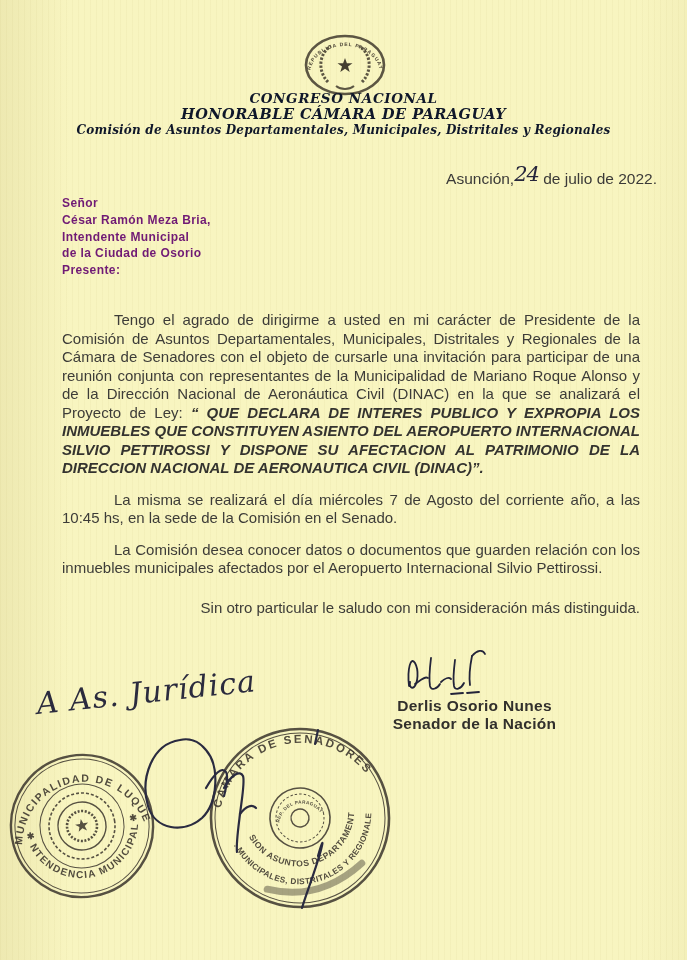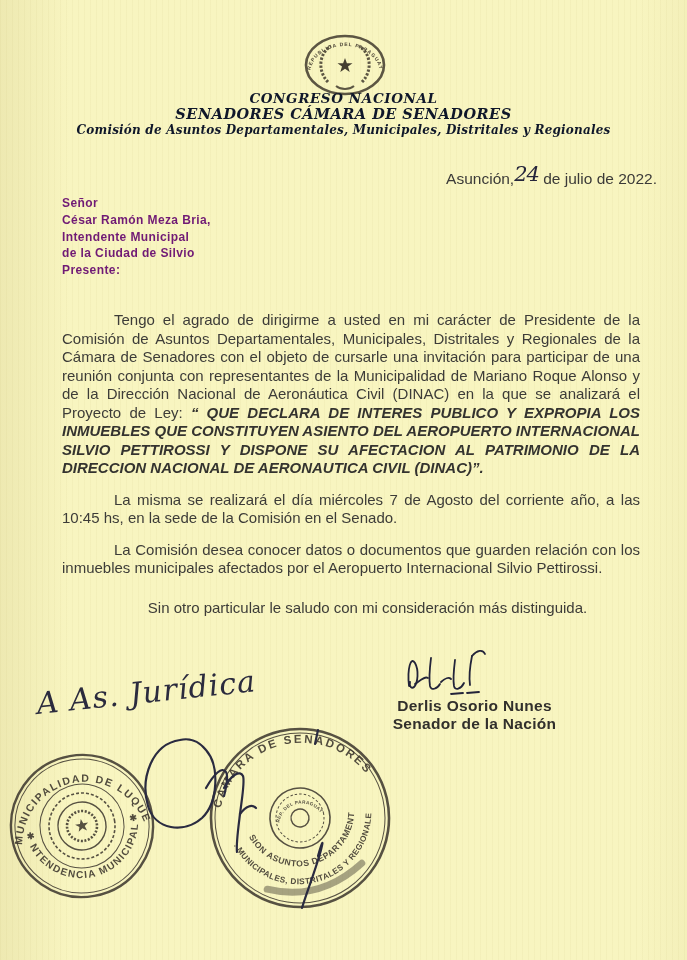--- a/index.html
+++ b/index.html
@@ -29,21 +29,21 @@
   .hand-day{font-family:"DejaVu Serif", serif;font-style:italic;font-size:21px;
             color:#26263c;position:relative;top:-3px;letter-spacing:-1px;}
   
   .addressee{left:62px;top:195px;font-weight:bold;font-size:12px;line-height:16.8px;
              letter-spacing:.4px;color:#701a75;}
   
   .body-block{left:62px;top:311px;width:578px;font-size:15px;line-height:18.5px;
               text-align:justify;color:#3d3c38;}
   .para{margin:0 0 13px 0;text-indent:52px;}
   .quote{font-weight:bold;font-style:italic;color:#34332f;}
-  .closing{margin-top:21px;text-indent:33px;text-align:center;}
+  .closing{margin-top:21px;text-indent:33px;text-align:right;}
   
   .sig-svg{left:403px;top:636px;width:115px;height:66px;}
   .sig-block{left:372px;top:697px;width:205px;text-align:center;font-weight:bold;
              font-size:15.5px;line-height:17.5px;color:#312f2c;letter-spacing:.3px;}
   
   .hand-note{left:36px;top:672px;width:270px;
              font-family:"DejaVu Serif", serif;font-style:italic;
              font-size:30px;color:#2b2b3e;transform:rotate(-6deg);
              letter-spacing:1px;white-space:nowrap;}
   
@@ -70,33 +70,33 @@
       </g>
       <text font-size="5" letter-spacing="1" fill="#4c4536" font-weight="bold">
         <textPath href="#seal-arc" startOffset="50%" text-anchor="middle">REPUBLICA DEL PARAGUAY</textPath>
       </text>
       <path d="M52,26 L53.9,31.3 L59.5,31.3 L55,34.6 L56.7,40 L52,36.7 L47.3,40 L49,34.6 L44.5,31.3 L50.1,31.3 Z" fill="#453f30"></path>
     </svg>
   </div>
 
   <div class="abs hdr">
     <div class="hdr-l1">CONGRESO NACIONAL</div>
-    <div class="hdr-l2">SENADORES CÁMARA DE SENADORES</div>
+    <div class="hdr-l2">HONORABLE CÁMARA DE PARAGUAY</div>
     <div class="hdr-l3">Comisión de Asuntos Departamentales, Municipales, Distritales y Regionales</div>
   </div>
 
   <div class="abs dateline">
     <span>Asunción,</span><span class="hand-day">24</span><span> de julio de 2022.</span>
   </div>
 
   <div class="abs addressee">
     <div>Señor</div>
     <div>César Ramón Meza Bria,</div>
     <div>Intendente Municipal</div>
-    <div>de la Ciudad de Silvio</div>
+    <div>de la Ciudad de Osorio</div>
     <div>Presente:</div>
   </div>
 
   <div class="abs body-block">
     <p class="para"><span>Tengo el agrado de dirigirme a usted en mi carácter de Presidente de la Comisión de Asuntos Departamentales, Municipales, Distritales y Regionales de la Cámara de Senadores con el objeto de cursarle una invitación para participar de una reunión conjunta con representantes de la Municipalidad de Mariano Roque Alonso y de la Dirección Nacional de Aeronáutica Civil (DINAC) en la que se analizará el Proyecto de Ley: </span><span class="quote">“ QUE DECLARA DE INTERES PUBLICO Y EXPROPIA LOS INMUEBLES QUE CONSTITUYEN ASIENTO DEL AEROPUERTO INTERNACIONAL SILVIO PETTIROSSI Y DISPONE SU AFECTACION AL PATRIMONIO DE LA DIRECCION NACIONAL DE AERONAUTICA CIVIL (DINAC)”.</span></p>
     <p class="para">La misma se realizará el día miércoles 7 de Agosto del corriente año, a las 10:45 hs, en la sede de la Comisión en el Senado.</p>
     <p class="para">La Comisión desea conocer datos o documentos que guarden relación con los inmuebles municipales afectados por el Aeropuerto Internacional Silvio Pettirossi.</p>
     <p class="para closing">Sin otro particular le saludo con mi consideración más distinguida.</p>
   </div>
 

